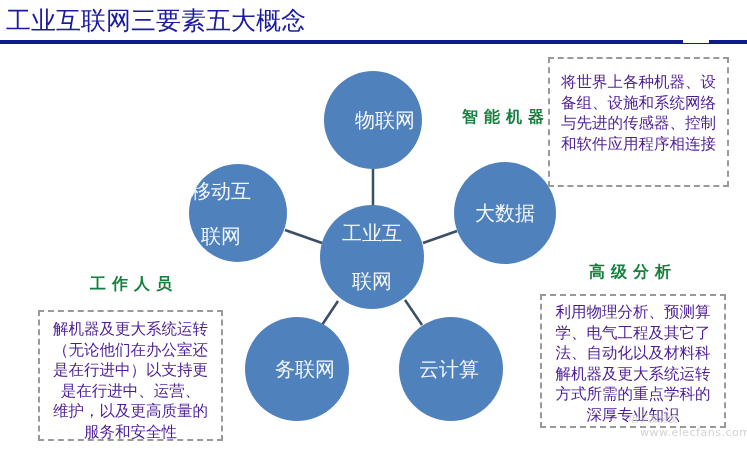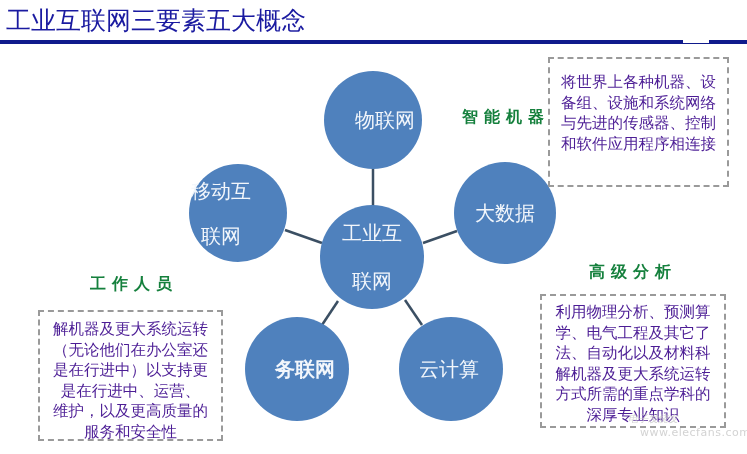--- a/index.html
+++ b/index.html
@@ -72,21 +72,21 @@
 
 <div class="node-label" style="left:324px; top:105px; width:122px; height:30px;">
   <span>物联网</span>
 </div>
 <div class="node-label" style="left:454px; top:198px; width:102px; height:30px;">
   <span>大数据</span>
 </div>
 <div class="node-label" style="left:399px; top:354px; width:100px; height:30px;">
   <span>云计算</span>
 </div>
-<div class="node-label" style="left:245px; top:354px; width:120px; height:30px;font-weight:bold;">
+<div class="node-label" style="left:245px; top:354px; width:120px; height:30px;">
   <span>务联网</span>
 </div>
 <div class="node-label" style="left:172px; top:188px; width:98px; height:52px; flex-direction:column;gap:20px;">
   <span>移动互</span>
   <span>联网</span>
 </div>
 <div class="node-label" style="left:320px; top:231px; width:104px; height:52px; flex-direction:column;gap:23px;">
   <span>工业互</span>
   <span>联网</span>
 </div>

